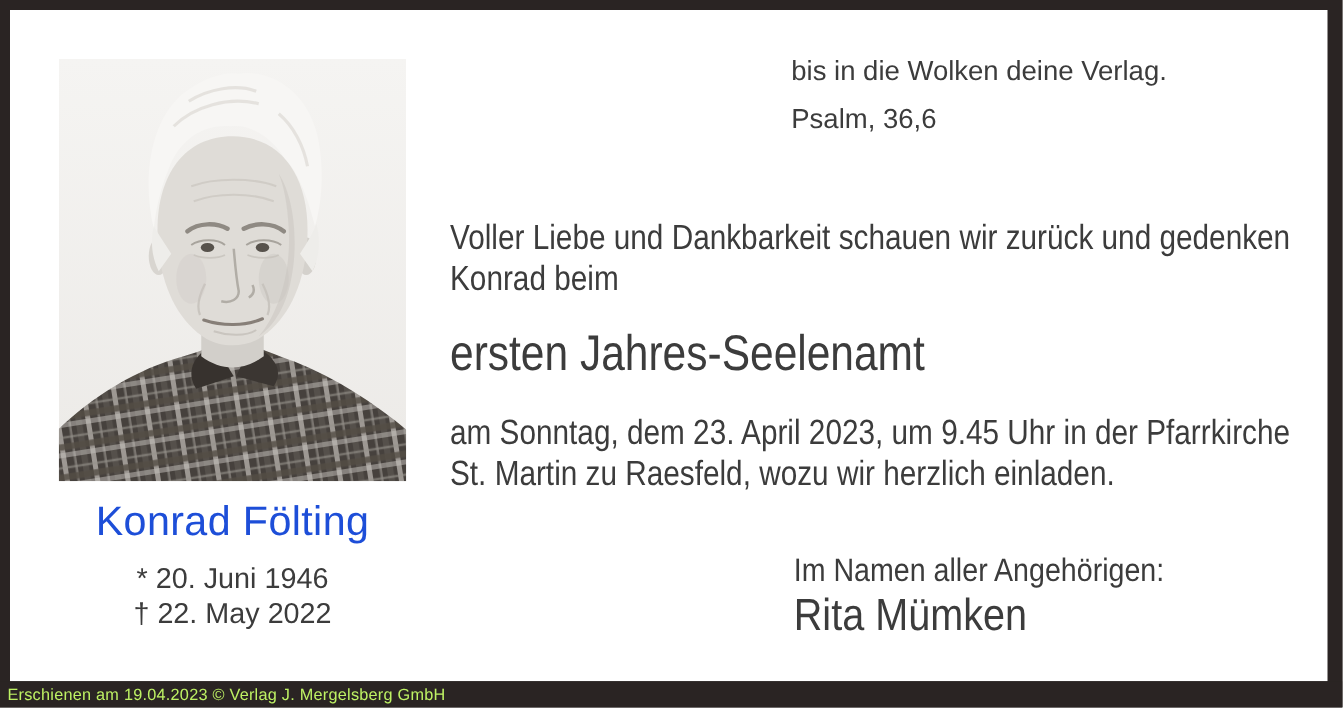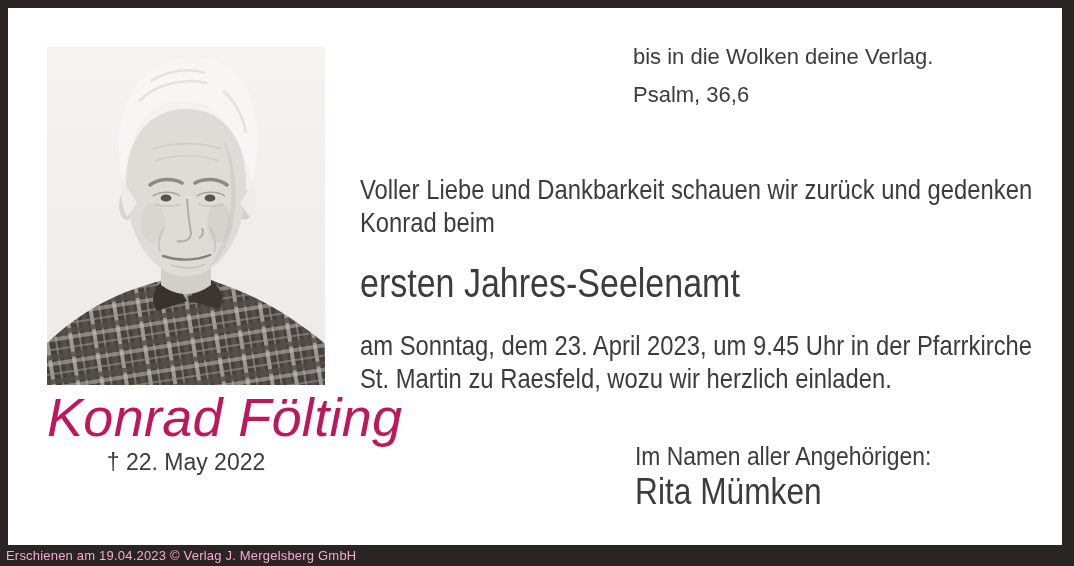--- a/index.html
+++ b/index.html
@@ -19,41 +19,41 @@
   }
   .abs { position:absolute; }
   .nowrap { white-space:nowrap; }
   .condensed { transform:scaleX(0.85); transform-origin:0 0; }
   .cond88 { transform:scaleX(0.88); transform-origin:0 0; }
 
   .photo-wrap { left:39px; top:39px; width:278px; height:338px; overflow:hidden; }
   .photo-wrap svg { display:block; }
 
   .name-block { left:39px; top:386px; width:278px; text-align:center; }
-  .deceased-name { font-size:54px; line-height:46px; letter-spacing:0.3px; color:#be185d;font-style:italic; }
+  .deceased-name { font-size:33px; line-height:46px; letter-spacing:0.3px; color:#1d4ed8; }
   .dates-block { left:39px; top:440px; width:278px; text-align:center; font-size:23px; line-height:28px; }
 
   .scripture { left:625px; top:35px; width:392px; font-size:22px; line-height:27px; }
   .scripture .source { text-align:left; margin-top:11px; }
 
   .intro   { left:352px; top:165px; font-size:28px; line-height:33px; }
   .heading { left:352px; top:253px; font-size:40px; line-height:44px; }
   .details { left:352px; top:321px; font-size:28px; line-height:33px; }
 
   .closing-block { left:627px; top:432px; }
   .closing-line  { font-size:26px; line-height:32px; }
   .mourner-name  { font-size:36px; line-height:40px; }
 
   .footer-bar {
     position:absolute; left:0; top:545px; width:1074px; height:21px;
     background:#2a2423;
   }
   .footer-text {
     position:absolute; left:6px; top:549px;
-    font-size:13px; line-height:14px; color:#f9a8d4; letter-spacing:0.2px;
+    font-size:13px; line-height:14px; color:#bef264; letter-spacing:0.2px;
     white-space:nowrap;
   }
 </style>
 </head>
 <body>
 
 <div class="frame">
   <div class="card">
 
     <div class="abs photo-wrap" title="black-and-white portrait of elderly man with white hair wearing plaid shirt">
@@ -112,20 +112,21 @@
 
         <ellipse cx="106" cy="176" rx="12" ry="20" fill="#ccc8c2" opacity="0.3"></ellipse>
         <ellipse cx="172" cy="176" rx="12" ry="20" fill="#c6c2bc" opacity="0.35"></ellipse>
       </svg>
     </div>
 
     <div class="abs name-block">
       <div class="deceased-name nowrap">Konrad Fölting</div>
     </div>
     <div class="abs dates-block">
+      <div class="nowrap">* 20. Juni 1946</div>
       <div class="nowrap">† 22. May 2022</div>
     </div>
 
     <div class="abs scripture">
       <div class="nowrap">bis in die Wolken deine Verlag.</div>
       <div class="source nowrap">Psalm, 36,6</div>
     </div>
 
     <div class="abs intro condensed">
       <div class="nowrap">Voller Liebe und Dankbarkeit schauen wir zurück und gedenken</div>

